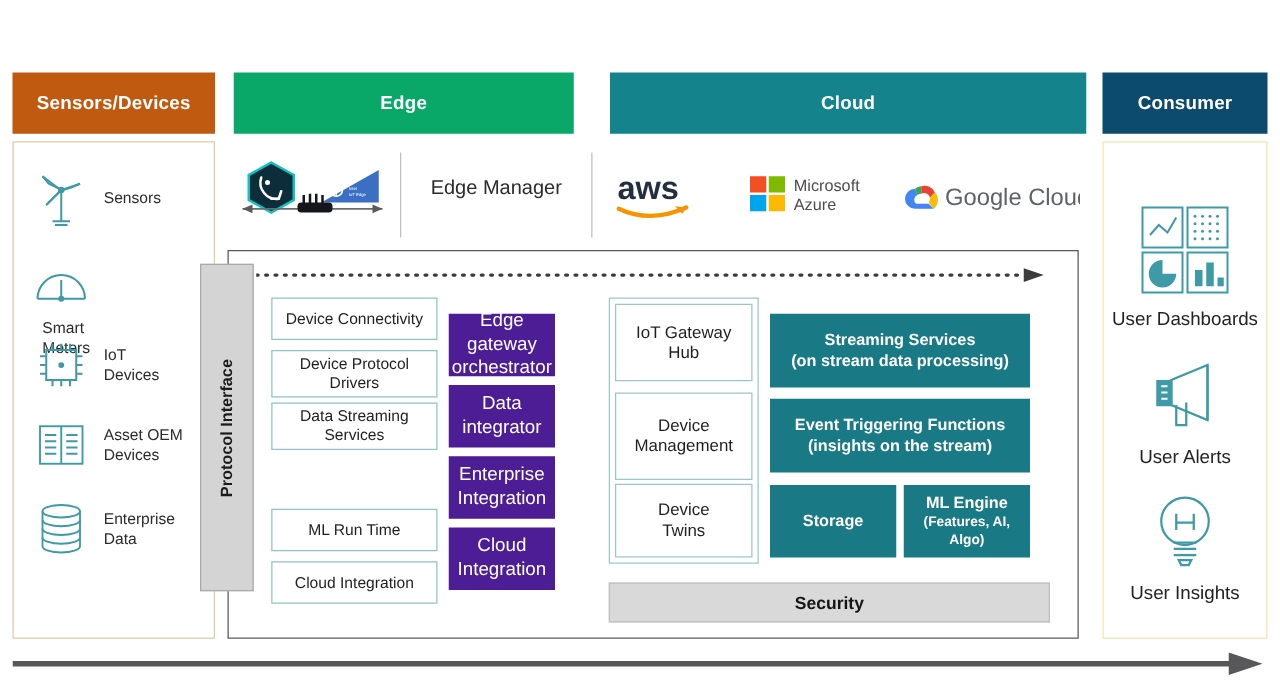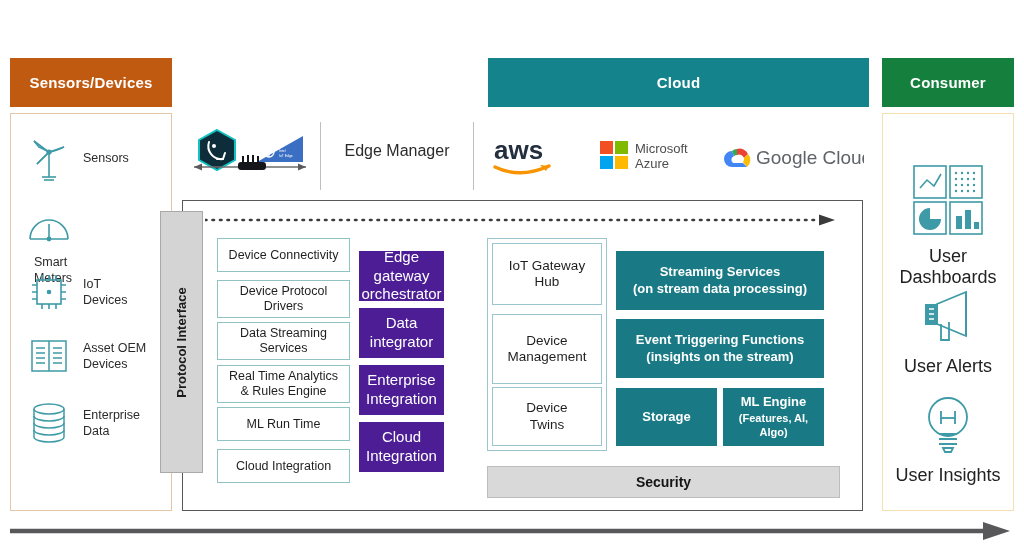--- a/index.html
+++ b/index.html
@@ -16,21 +16,21 @@
 
   
   .hdr {
     display:flex; align-items:center; justify-content:center;
     color:#ffffff; font-weight:bold; letter-spacing:.2px;
     font-size:15px;
   }
   .hdr-sensors { background:#c05a11; }
   .hdr-edge    { background:#0aa868; }
   .hdr-cloud   { background:#14838c; }
-  .hdr-consumer{ background:#15803d; }
+  .hdr-consumer{ background:#0c4a6e; }
 
   
   .panel { background:#fff; }
   .panel-sensors { border:1.5px solid #e3c8a8; }
   .panel-consumer{ border:1.5px solid #f3e2b0; }
   .panel-main    { border:1.6px solid #58585a; }
 
   
   .sensor-row { position:absolute; display:flex; align-items:center; }
   .sensor-ico { width:52px; height:52px; flex:0 0 52px; display:flex; align-items:center; justify-content:center; }
@@ -74,31 +74,34 @@
   .box-dark-teal .sub { font-size:11px; }
   .box-security {
     background:#d9d9d9; border:1.1px solid #bdbdbd;
     display:flex; align-items:center; justify-content:center;
     font-weight:bold; font-size:14px; color:#151515;text-align:center;
   }
   .gw-wrap { border:1.3px solid #9cc6cf; background:#fff; }
 
   
   .cons-item { position:absolute; width:100%; text-align:center; }
-  .cons-lbl { font-size:18px; color:#222; margin-top:4px; }
+  .cons-lbl { font-size:15px; color:#222; margin-top:4px; }
 
   .tealstroke { stroke:#3d9aa6; fill:none; }
 </style>
 </head>
 <body>
 
 <div class="stage">
 
   <div class="abs hdr hdr-sensors" style="left:10px;top:50px;width:162px;height:49px;">
     <span>Sensors/Devices</span>
+  </div>
+  <div class="abs hdr hdr-edge" style="left:187px;top:50px;width:272px;height:49px;">
+    <span>Edge</span>
   </div>
   <div class="abs hdr hdr-cloud" style="left:488px;top:50px;width:381px;height:49px;">
     <span>Cloud</span>
   </div>
   <div class="abs hdr hdr-consumer" style="left:882px;top:50px;width:132px;height:49px;">
     <span>Consumer</span>
   </div>
 
   <div class="abs panel panel-sensors" style="left:10px;top:105px;width:162px;height:398px;">
 
@@ -265,22 +268,20 @@
       </g>
       <text x="32" y="24" font-size="19" fill="#5f6368" font-family="Liberation Sans, sans-serif">Google Cloud</text>
     </svg>
   </div>
 
   <div class="abs box-teal-outline" style="left:217px;top:230px;width:133px;height:34px;">Device Connectivity</div>
   <div class="abs box-teal-outline" style="left:217px;top:272px;width:133px;height:38px;">Device Protocol
 Drivers</div>
   <div class="abs box-teal-outline" style="left:217px;top:314px;width:133px;height:38px;">Data Streaming
 Services</div>
-  <div class="abs box-teal-outline" style="left:217px;top:357px;width:133px;height:38px;">Real Time Analytics
-&amp; Rules Engine</div>
   <div class="abs box-teal-outline" style="left:217px;top:399px;width:133px;height:34px;">ML Run Time</div>
   <div class="abs box-teal-outline" style="left:217px;top:441px;width:133px;height:34px;">Cloud Integration</div>
 
   <div class="abs box-green" style="left:359px;top:243px;width:85px;height:50px;">Edge gateway
 orchestrator</div>
   <div class="abs box-green" style="left:359px;top:300px;width:85px;height:50px;">Data
 integrator</div>
   <div class="abs box-green" style="left:359px;top:357px;width:85px;height:50px;">Enterprise
 Integration</div>
   <div class="abs box-green" style="left:359px;top:414px;width:85px;height:50px;">Cloud

